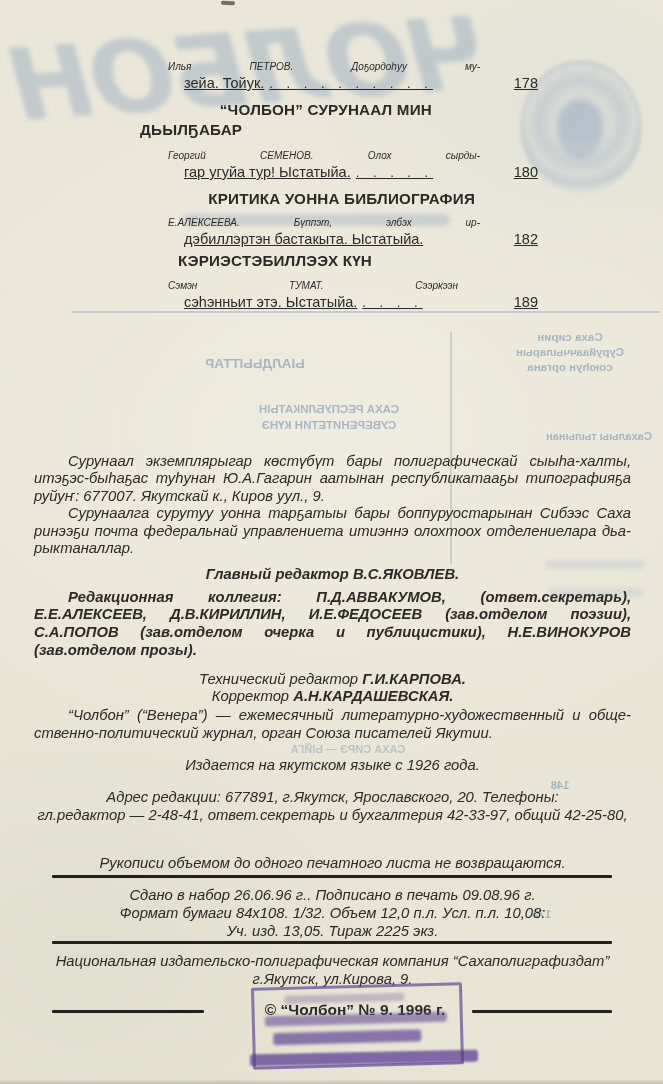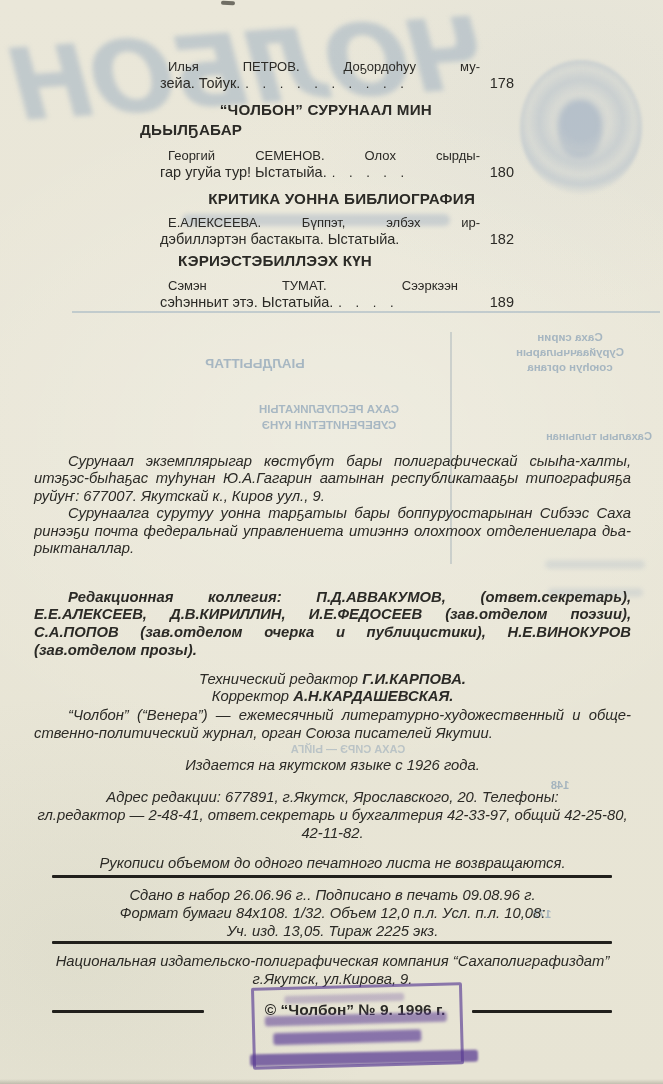--- a/index.html
+++ b/index.html
@@ -12,22 +12,22 @@
       radial-gradient(ellipse 700px 500px at 50% 40%, rgba(255,255,250,0.25), transparent 70%),
       linear-gradient(#eae7d9,#e7e4d4);
   }
   .line{position:absolute;height:19px;line-height:19px;font-size:14.8px;white-space:nowrap;}
   .b{font-weight:bold}
   .c{text-align:center}
   .jl{text-align:justify;text-align-last:justify;white-space:normal;overflow:hidden;}
   .jl::after{content:"";display:inline-block;width:100%;height:0;}
   .ind{text-indent:34px;}
   .col{left:34px;width:597px;font-style:italic;}
-  .toc-item{left:168px;width:312px;font-size:13px;}
-  .toc-lead{left:160px;width:354px;display:flex;align-items:flex-end;font-size:14.5px;}
+  .toc-item{left:168px;width:312px;font-size:10px;font-style:italic;}
+  .toc-lead{left:184px;width:354px;display:flex;align-items:flex-end;font-size:14.5px;text-decoration:underline;}
   .toc-lead .dt{flex:1;overflow:hidden;letter-spacing:5px;padding:0 5px;font-size:13px;white-space:nowrap;}
   .toc-lead .pg{text-align:right;min-width:30px;}
   .toc-h{left:140px;font-weight:bold;font-size:15.2px;letter-spacing:.2px;text-align:right;}
   .hr{position:absolute;height:2.6px;background:#21201c;border-radius:1px;}
   
   .bleed{position:absolute;color:rgba(110,140,172,.55);}
   .mir{transform:scaleX(-1);filter:blur(.7px);font-weight:bold;text-align:center;}
   .bleed-title{
     left:-30px;top:28px;width:500px;height:150px;
     font-family:"DejaVu Sans",sans-serif;font-size:100px;font-weight:800;font-style:italic;
@@ -114,40 +114,40 @@
       <span class="pg">189</span>
   </div>
 
   <div class="line col jl ind" style="top:452px">Сурунаал экземплярыгар көстүбүт бары полиграфическай сыыһа-халты,</div>
   <div class="line col jl" style="top:469px">итэҕэс-быһаҕас туһунан Ю.А.Гагарин аатынан республикатааҕы типографияҕа су-</div>
   <div class="line col" style="top:487px">руйуҥ: 677007. Якутскай к., Киров уул., 9.</div>
   <div class="line col jl ind" style="top:504px">Сурунаалга сурутуу уонна тарҕатыы бары боппуруостарынан Сибээс Саха си-</div>
   <div class="line col jl" style="top:522px">ринээҕи почта федеральнай управлениета итиэннэ олохтоох отделениелара дьа-</div>
   <div class="line col" style="top:539px">рыктаналлар.</div>
 
+  <div class="line col c b" style="top:565px">Главный редактор В.С.ЯКОВЛЕВ.</div>
   <div class="line col b jl" style="top:605px">Е.Е.АЛЕКСЕЕВ, Д.В.КИРИЛЛИН, И.Е.ФЕДОСЕЕВ (зав.отделом поэзии),</div>
   <div class="line col b jl ind" style="top:588px">Редакционная коллегия: П.Д.АВВАКУМОВ, (ответ.секретарь),</div>
   <div class="line col b jl" style="top:623px">С.А.ПОПОВ (зав.отделом очерка и публицистики), Н.Е.ВИНОКУРОВ</div>
   <div class="line col b" style="top:641px">(зав.отделом прозы).</div>
 
   <div class="line col c" style="top:670px">
     <span>Технический редактор </span><span class="b">Г.И.КАРПОВА.</span>
   </div>
   <div class="line col jl ind" style="top:706px">“Чолбон” (“Венера”) — ежемесячный литературно-художественный и обще-</div>
 
   <div class="line col c" style="top:687px">
     <span>Корректор </span><span class="b">А.Н.КАРДАШЕВСКАЯ.</span>
   </div>
   <div class="line col" style="top:724px">ственно-политический журнал, орган Союза писателей Якутии.</div>
 
   <div class="line col c" style="top:756px">Издается на якутском языке с 1926 года.</div>
 
   <div class="line col c" style="top:788px">Адрес редакции: 677891, г.Якутск, Ярославского, 20. Телефоны:</div>
   <div class="line col c" style="top:806px">гл.редактор — 2-48-41, ответ.секретарь и бухгалтерия 42-33-97, общий 42-25-80,</div>
-  <div class="line col c" style="top:824px">42-11-82.</div>
 
   <div class="line col c" style="top:854px">Рукописи объемом до одного печатного листа не возвращаются.</div>
 
   <div class="hr" style="left:52px;top:875px;width:560px"></div>
 
   <div class="line col c" style="top:886px">Сдано в набор 26.06.96 г.. Подписано в печать 09.08.96 г.</div>
   <div class="line col c" style="top:904px">Формат бумаги 84x108. 1/32. Объем 12,0 п.л. Усл. п.л. 10,08:</div>
   <div class="line col c" style="top:922px">Уч. изд. 13,05. Тираж 2225 экз.</div>
 
   <div class="hr" style="left:52px;top:941px;width:560px"></div>

